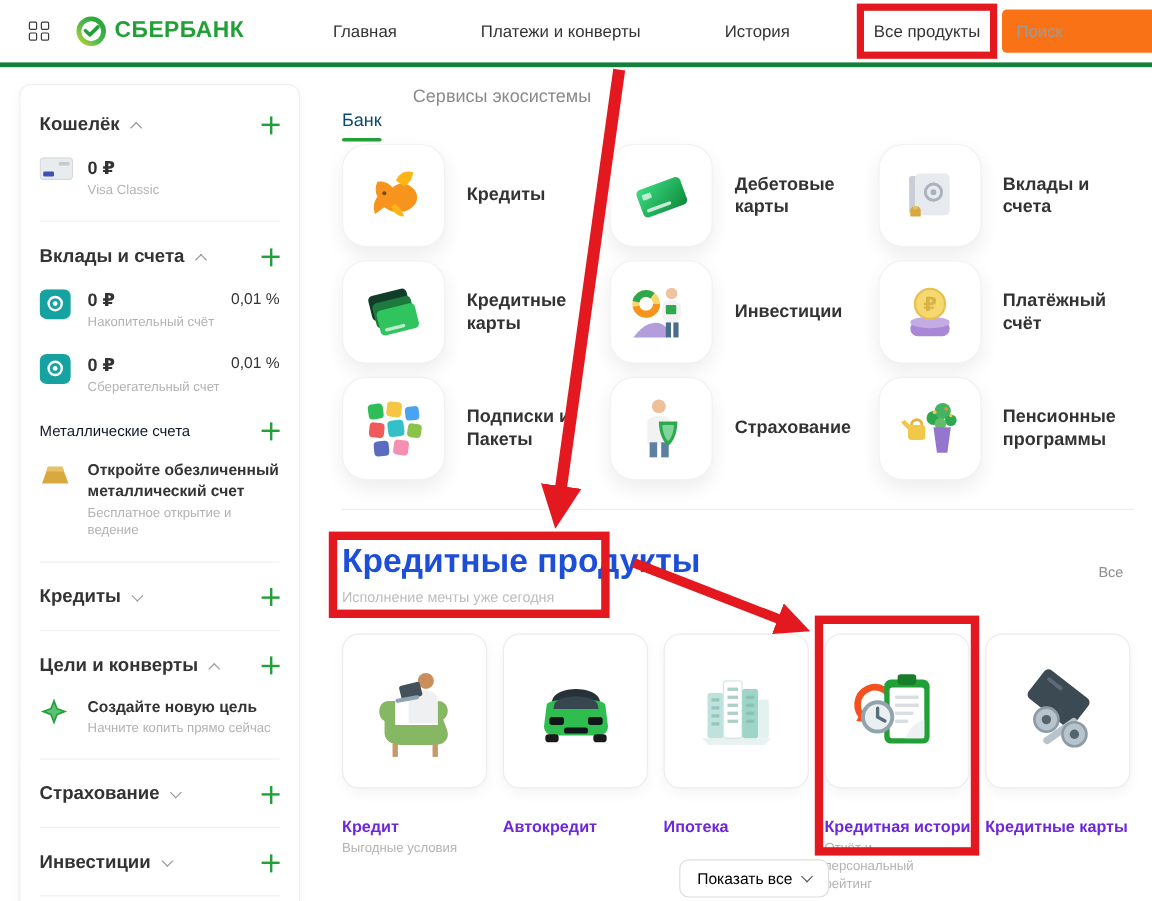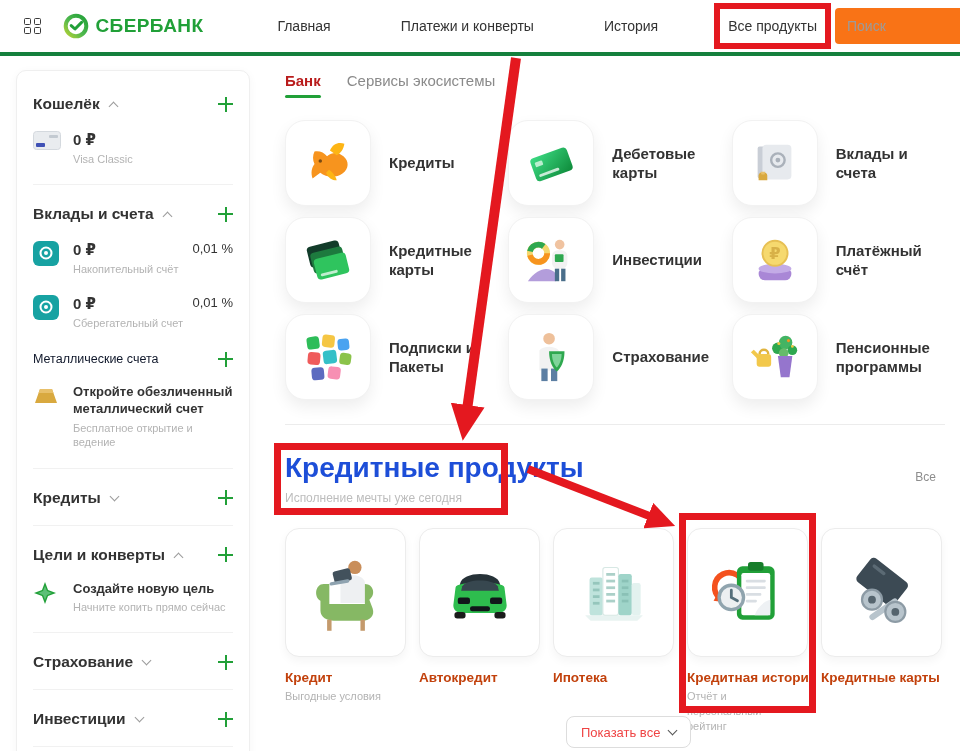--- a/index.html
+++ b/index.html
@@ -56,21 +56,21 @@
   .acct-rate { margin-left:auto; font-size:13px; color:#333; white-space:nowrap; }
   .sub-head { display:flex; align-items:center; margin-top:22px; }
   .sub-title { font-size:12.5px; color:#0f172a; }
   .promo { display:flex; align-items:flex-start; margin-top:16px; cursor:pointer; }
   .promo-title { font-size:13px; font-weight:bold; color:#333; line-height:1.35; }
   .promo-sub { font-size:11px; color:#b3b3b3; margin-top:3px; line-height:1.3; }
 
   
   .tabs { position:absolute; left:285px; top:72px; display:flex; gap:26px; font-size:15px; z-index:5; }
   .tab { cursor:pointer; padding-bottom:9px; position:relative; color:#8a8a8a; }
-  .tab.active { color:#b91c1c; font-weight:bold; }
+  .tab.active { color:#0c4a6e; font-weight:normal;margin-top:20px; }
   .tab.active::after { content:""; position:absolute; left:0; bottom:0; width:100%; height:3px; border-radius:2px; background:#21a038; }
 
   .products {
     position:absolute; left:285px; top:120px; width:660px;
     display:grid; grid-template-columns:repeat(3,1fr); column-gap:10px; row-gap:11px;
   }
   .tile { display:flex; align-items:center; height:86px; cursor:pointer; }
   .tile-icon {
     width:86px; height:86px; flex:0 0 86px; border-radius:20px; background:#fff;
     border:1px solid #f2f2f2; box-shadow:0 7px 16px rgba(0,0,0,.07);
@@ -84,27 +84,27 @@
   .credit-title { font-size:28px; font-weight:bold; color:#1d4ed8; }
   .credit-sub { font-size:12px; color:#bdbdbd; margin-top:7px; }
   .all-link { position:absolute; right:24px; top:470px; font-size:12px; color:#8d8d8d; cursor:pointer; }
 
   .cards { position:absolute; left:285px; top:528px; width:660px; display:flex; gap:13px; }
   .pcard { width:121px; position:relative; cursor:pointer; }
   .pcard-img {
     width:121px; height:129px; border:1px solid #ececec; border-radius:14px; background:#fff;
     box-shadow:0 4px 10px rgba(0,0,0,.045); display:flex; align-items:center; justify-content:center;
   }
-  .pcard-title { margin-top:13px; font-size:13.5px; font-weight:bold; color:#c2410c; white-space:nowrap; }
+  .pcard-title { margin-top:24px; font-size:13.5px; font-weight:bold; color:#6d28d9; white-space:nowrap; }
   .pcard-sub { margin-top:4px; font-size:11px; color:#b3b3b3; line-height:1.35; max-width:112px; min-height:15px; }
 
   .show-all {
     position:absolute; left:566px; top:716px; height:32px; padding:0 14px;
     display:flex; align-items:center; gap:9px; background:#fff;
-    border:1px solid #ddd; border-radius:8px; font-size:13px; color:#ef4444; cursor:pointer;
+    border:1px solid #ddd; border-radius:8px; font-size:13px; color:#000000; cursor:pointer;
   }
   .show-all .chev { margin:0; margin-top:-3px; border-color:#555; }
 
   
   .red-box { position:absolute; border:6px solid #e4181f; z-index:40; pointer-events:none; }
   #rb-nav { top:-9px; left:-14px; right:-14px; bottom:-9px; }
   #rb-credit { top:-9px; left:-11px; width:234px; height:72px; border-width:7px; }
   #rb-card { top:-15px; left:-8px; right:-8px; height:200px; border-width:7px; }
   .overlay-svg { position:absolute; left:0; top:0; z-index:39; pointer-events:none; }
 </style>

